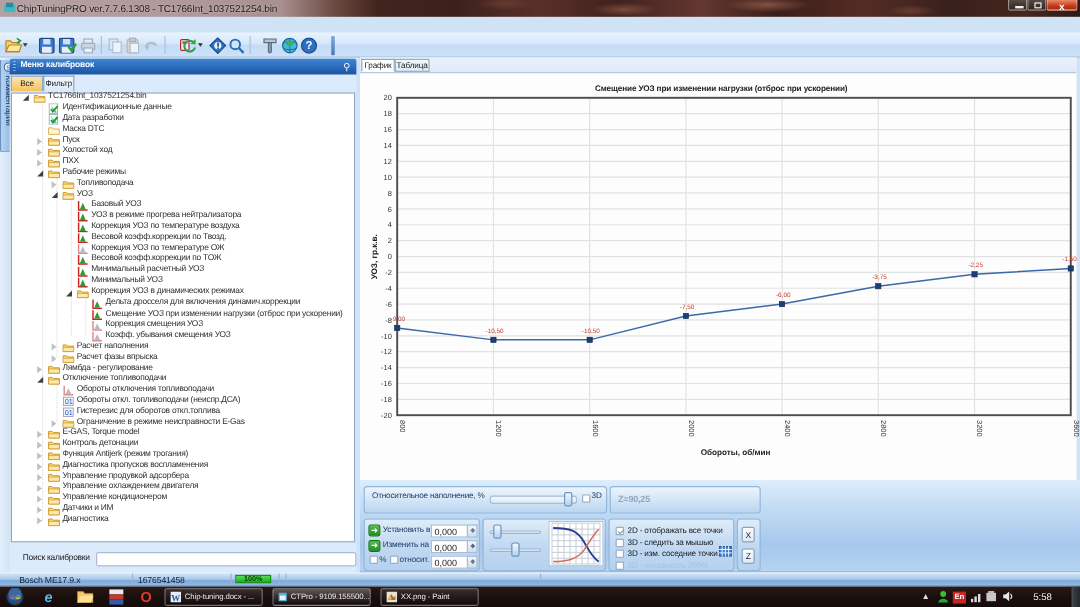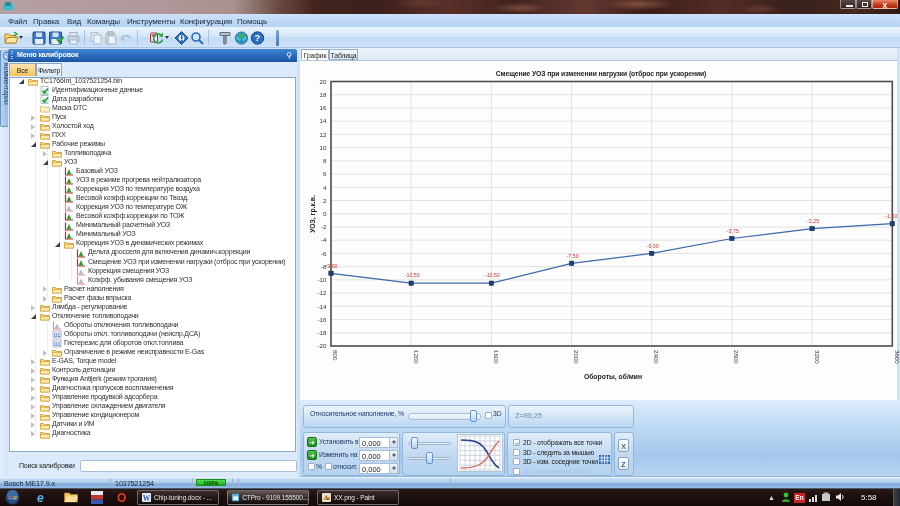--- a/index.html
+++ b/index.html
@@ -94,38 +94,30 @@
  <text x="2" y="7" font-size="6" fill="#2255cc" font-family="Liberation Sans">01</text>
 </g>
 </defs>
 </svg>
 
 <div id="title">
   <svg style="position:absolute;left:3px;top:2px" width="10" height="10" viewBox="0 0 10 10">
         <rect x="0" y="2" width="10" height="6" rx="1" fill="#3fb8c8"></rect>
         <rect x="2" y="0" width="6" height="4" fill="#2a8a98"></rect>
       </svg>
+  <span class="t">ChipTuningPRO ver.7.7.6.1308 - TC1766Int_1037521254.bin</span>
   <div class="winbtn" style="left:840px;width:16px;background:linear-gradient(180deg,#5a4a46,#32221e)">
         <div style="position:absolute;left:4.5px;top:5px;width:7px;height:2px;background:#f0f0f0"></div>
       </div>
   <div class="winbtn" style="left:856px;width:16px;background:linear-gradient(180deg,#5a4a46,#32221e)">
         <div style="position:absolute;left:4.5px;top:2px;width:6px;height:5px;border:1.2px solid #f0f0f0"></div>
       </div>
   <div class="winbtn" style="left:872px;width:26px;background:linear-gradient(180deg,#e88a6a,#c23a18 60%,#a82a10)">
         <div style="position:absolute;left:9.5px;top:0px;color:#fff;font-size:8.5px;font-weight:bold">x</div>
       </div>
-</div>
-<div id="menu">
-  <span style="left:8px">Файл</span>
-      <span style="left:33px">Правка</span>
-      <span style="left:67px">Вид</span>
-  <span style="left:87px">Команды</span>
-      <span style="left:127px">Инструменты</span>
-      <span style="left:180px">Конфигурация</span>
-  <span style="left:237px">Помощь</span>
 </div>
 <div id="tool">
       <svg class="tbi" style="left:4px" width="15" height="14" viewBox="0 0 15 14">
       <path d="M1 3 L1 12 L12 12 L12 4.5 L6 4.5 L4.8 3 Z" fill="#ffd26e" stroke="#b8862a"></path>
       <path d="M1 12 L3.5 6.5 L14 6.5 L12 12 Z" fill="#ffe49c" stroke="#b8862a"></path>
       <path d="M10 1 L13 3 L10 5" fill="none" stroke="#2d9e2d" stroke-width="1.4"></path>
       </svg>
 <div class="dd" style="left:19px"></div>
 <svg class="tbi" style="left:32px" width="14" height="14" viewBox="0 0 14 14">
       <rect x="1" y="1" width="12" height="12" rx="1" fill="#3c78c8" stroke="#1c4888"></rect>
@@ -562,22 +554,22 @@
         <line x1="0" y1="3.2" x2="12" y2="3.2"></line>
         <line x1="0" y1="6.4" x2="12" y2="6.4"></line>
       <line x1="3" y1="0" x2="3" y2="10"></line>
         <line x1="6" y1="0" x2="6" y2="10"></line>
         <line x1="9" y1="0" x2="9" y2="10"></line>
       </g>
     </svg>
 <div class="xz" style="left:618px;top:438.5px">X</div>
 <div class="xz" style="left:618px;top:457px">Z</div>
 <div id="status"></div>
-<div class="stxt" style="left:4px">Bosch ME17.9.x</div>
-<div class="stxt" style="left:115px">1037521254</div>
+<div class="stxt" style="left:16px">Bosch ME17.9.x</div>
+<div class="stxt" style="left:115px">1676541458</div>
 <div style="position:absolute;left:196px;top:479px;width:30px;height:7px;background:linear-gradient(180deg,#55e055,#1fae1f);border:1px solid #189018;font-size:6px;color:#083;text-align:center;line-height:7px;color:#064006;font-weight:bold">100%</div>
 <div style="position:absolute;left:110px;top:478px;width:1px;height:9px;background:#9ab4d0"></div>
 <div style="position:absolute;left:192px;top:478px;width:1px;height:9px;background:#9ab4d0"></div>
 <div style="position:absolute;left:232px;top:478px;width:1px;height:9px;background:#9ab4d0"></div>
 <div style="position:absolute;left:238px;top:478px;width:1px;height:9px;background:#9ab4d0"></div>
 <div style="position:absolute;left:450px;top:478px;width:1px;height:9px;background:#9ab4d0"></div>
 <div id="task"></div>
 <svg style="position:absolute;left:5px;top:490px" width="15" height="15" viewBox="0 0 15 15">
       <circle cx="7.5" cy="7.5" r="7" fill="#2a4a78" stroke="#16233a"></circle>
       <circle cx="7.5" cy="5" r="5.5" fill="#3f6fae" opacity="0.8"></circle>

